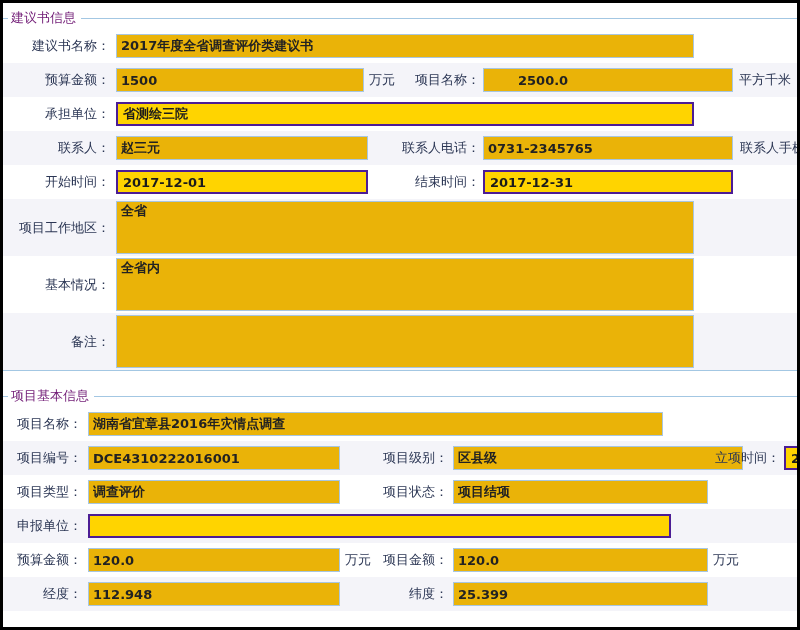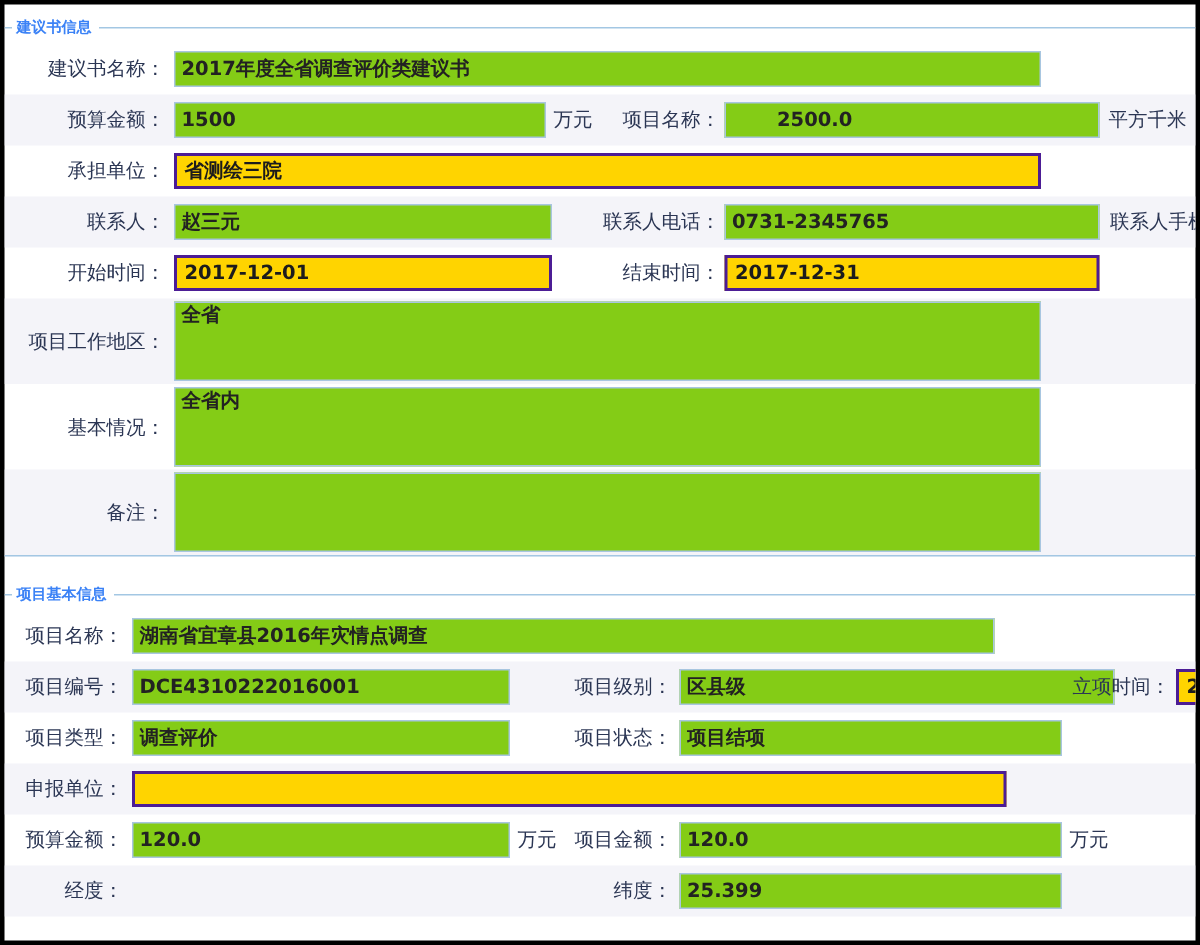--- a/index.html
+++ b/index.html
@@ -5,36 +5,36 @@
   html,body{margin:0;padding:0;background:#fff;}
   body{font-family:"DejaVu Sans","Liberation Sans",sans-serif;}
   .frame{
     position:relative;width:800px;height:630px;box-sizing:border-box;
     border:3px solid #000;background:#fff;overflow:hidden;
   }
   .content{position:relative;width:100%;height:100%;padding-top:4px;box-sizing:border-box;}
   
   .legend-row{display:flex;align-items:center;height:22px;}
   .legend-dash{width:5px;height:1px;background:#a3c7e3;flex:0 0 auto;}
-  .legend-text{font-size:10px;font-weight:bold;color:#3b82f6;padding:0 5px 0 3px;white-space:nowrap;}
+  .legend-text{font-size:13px;font-weight:normal;color:#701a75;padding:0 5px 0 3px;white-space:nowrap;}
   .legend-line{flex:1;height:1px;background:#a3c7e3;}
   
   .row{position:relative;height:34px;width:100%;}
   .row.tall{height:57px;}
   .row.alt{background:#f4f4f9;}
   .lbl{
     position:absolute;top:0;height:100%;display:flex;align-items:center;
     justify-content:flex-end;font-size:13px;color:#2b3654;white-space:nowrap;
   }
   .s1 .lbl.c1{left:0;width:107px;}
   .s2 .lbl.c1{left:0;width:79px;}
   .unit{position:absolute;top:0;height:100%;display:flex;align-items:center;
         font-size:13px;color:#2b3654;white-space:nowrap;}
   .inp{
-    position:absolute;top:5px;height:24px;border:1px solid #a8c6e0;background:#84cc16;
+    position:absolute;top:5px;height:24px;border:1px solid #a8c6e0;background:#eab308;
     font-size:13px;font-weight:600;color:#222;padding:0 4px;box-sizing:border-box;
     font-family:"DejaVu Sans","Liberation Sans",sans-serif;outline:none;
   }
   textarea.inp{top:2px;height:53px;resize:none;padding:1px 4px;font-weight:600;line-height:16px;}
   .yellow{
     position:absolute;top:5px;height:24px;background:#ffd400;border:2px solid #4c1d95;
     box-sizing:border-box;display:flex;align-items:center;padding:0 5px;
     font-size:13px;font-weight:bold;color:#1c1c1c;white-space:nowrap;overflow:hidden;
   }
   .section-sep{border-bottom:1px solid #a3c7e3;}
@@ -141,19 +141,20 @@
         <span class="lbl c1">预算金额：</span>
         <input class="inp" style="left: 85px; width: 252px;" value="120.0">
         <span class="unit" style="left:342px;">万元</span>
         <span class="lbl" style="left:380px;width:65px;">项目金额：</span>
         <input class="inp" style="left: 450px; width: 255px;" value="120.0">
         <span class="unit" style="left:710px;">万元</span>
       </div>
 
       <div class="row alt">
         <span class="lbl c1">经度：</span>
+        <input class="inp" style="left: 85px; width: 252px;" value="112.948">
         <span class="lbl" style="left:337px;width:108px;">纬度：</span>
         <input class="inp" style="left: 450px; width: 255px;" value="25.399">
       </div>
     </div>
 
   </div>
 </div>
 
 </body></html>

